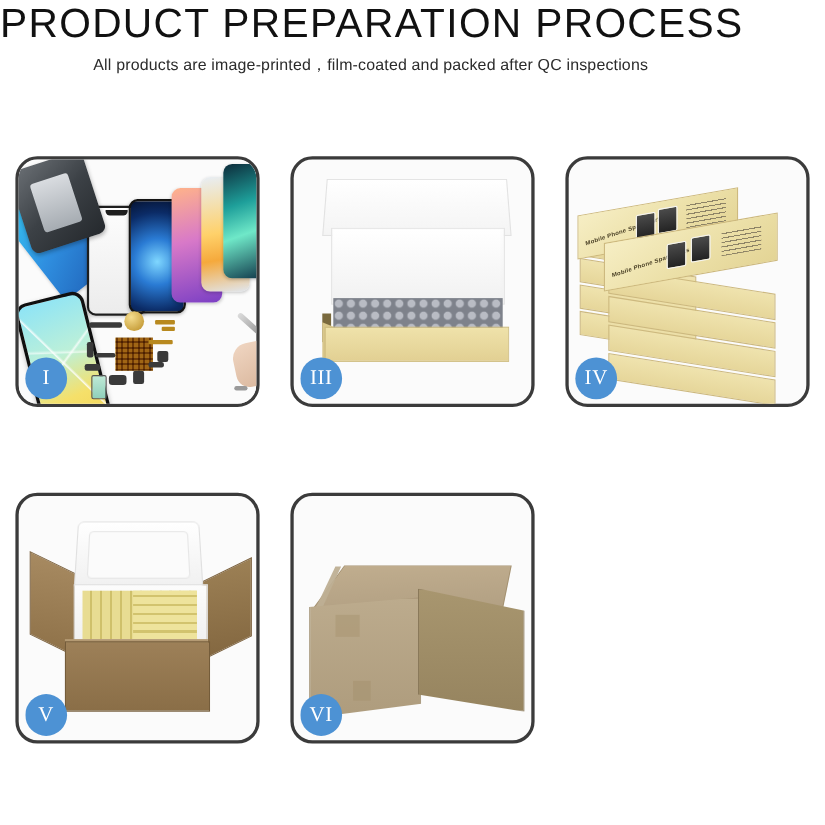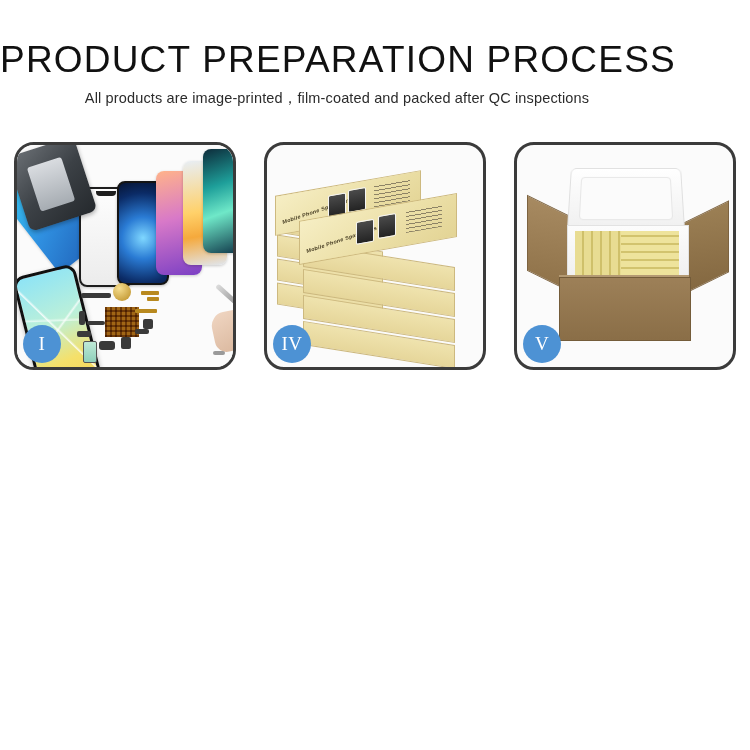--- a/index.html
+++ b/index.html
@@ -11,21 +11,20 @@
     width: 750px;
     height: 750px;
     font-family: "Liberation Sans", sans-serif;
     overflow: hidden;
     position: relative;
   }
 
   
   .header {
     width: 674px;
-    padding-top: 38px;
     text-align: center;
   }
   .title {
     font-size: 37px;
     letter-spacing: 1.2px;
     color: #111111;
     font-weight: 400;
     line-height: 44px;
     white-space: nowrap;
   }
@@ -399,20 +398,32 @@
           <div class="batt"></div>
         </div>
       <div class="hand"></div>
       <div class="tool"></div>
       <div class="chip" style="left:196px;top:206px;width:12px;height:4px;background:#9a9a9a;"></div>
     </div>
     <div class="badge">I</div>
   </div>
 
 
+  <div class="panel">
+    <div class="stage">
+      <div class="b3-lid"></div>
+      <div class="b3-back"></div>
+      <div class="b3-foam"></div>
+      <div class="b3-bubble"></div>
+      <div class="b3-side-dark"></div>
+      <div class="b3-front-l"></div>
+      <div class="b3-front"></div>
+    </div>
+    <div class="badge">III</div>
+  </div>
 
   <div class="panel">
     <div class="stage">
       <div class="stack">
 
         <div class="kbox" style="left:4px;top:60px;width:104px;height:20px;transform:skewY(9deg);"></div>
         <div class="kbox" style="left:4px;top:84px;width:104px;height:20px;transform:skewY(9deg);"></div>
         <div class="kbox" style="left:4px;top:108px;width:104px;height:20px;transform:skewY(9deg);"></div>
         <div class="kbox" style="left:4px;top:132px;width:104px;height:20px;transform:skewY(9deg);"></div>
 
@@ -448,14 +459,25 @@
       <div class="v-foam-lid"></div>
       <div class="v-foam-box"></div>
       <div class="v-yellow"></div>
       <div class="v-yellow2"></div>
       <div class="v-front-top"></div>
       <div class="v-front"></div>
     </div>
     <div class="badge">V</div>
   </div>
 
+  <div class="panel">
+    <div class="stage">
+      <div class="c-top"></div>
+      <div class="c-tape"></div>
+      <div class="c-left"></div>
+      <div class="c-right"></div>
+      <div class="c-sticker1"></div>
+      <div class="c-sticker2"></div>
+    </div>
+    <div class="badge">VI</div>
+  </div>
 
 </div>
 
 </body></html>

